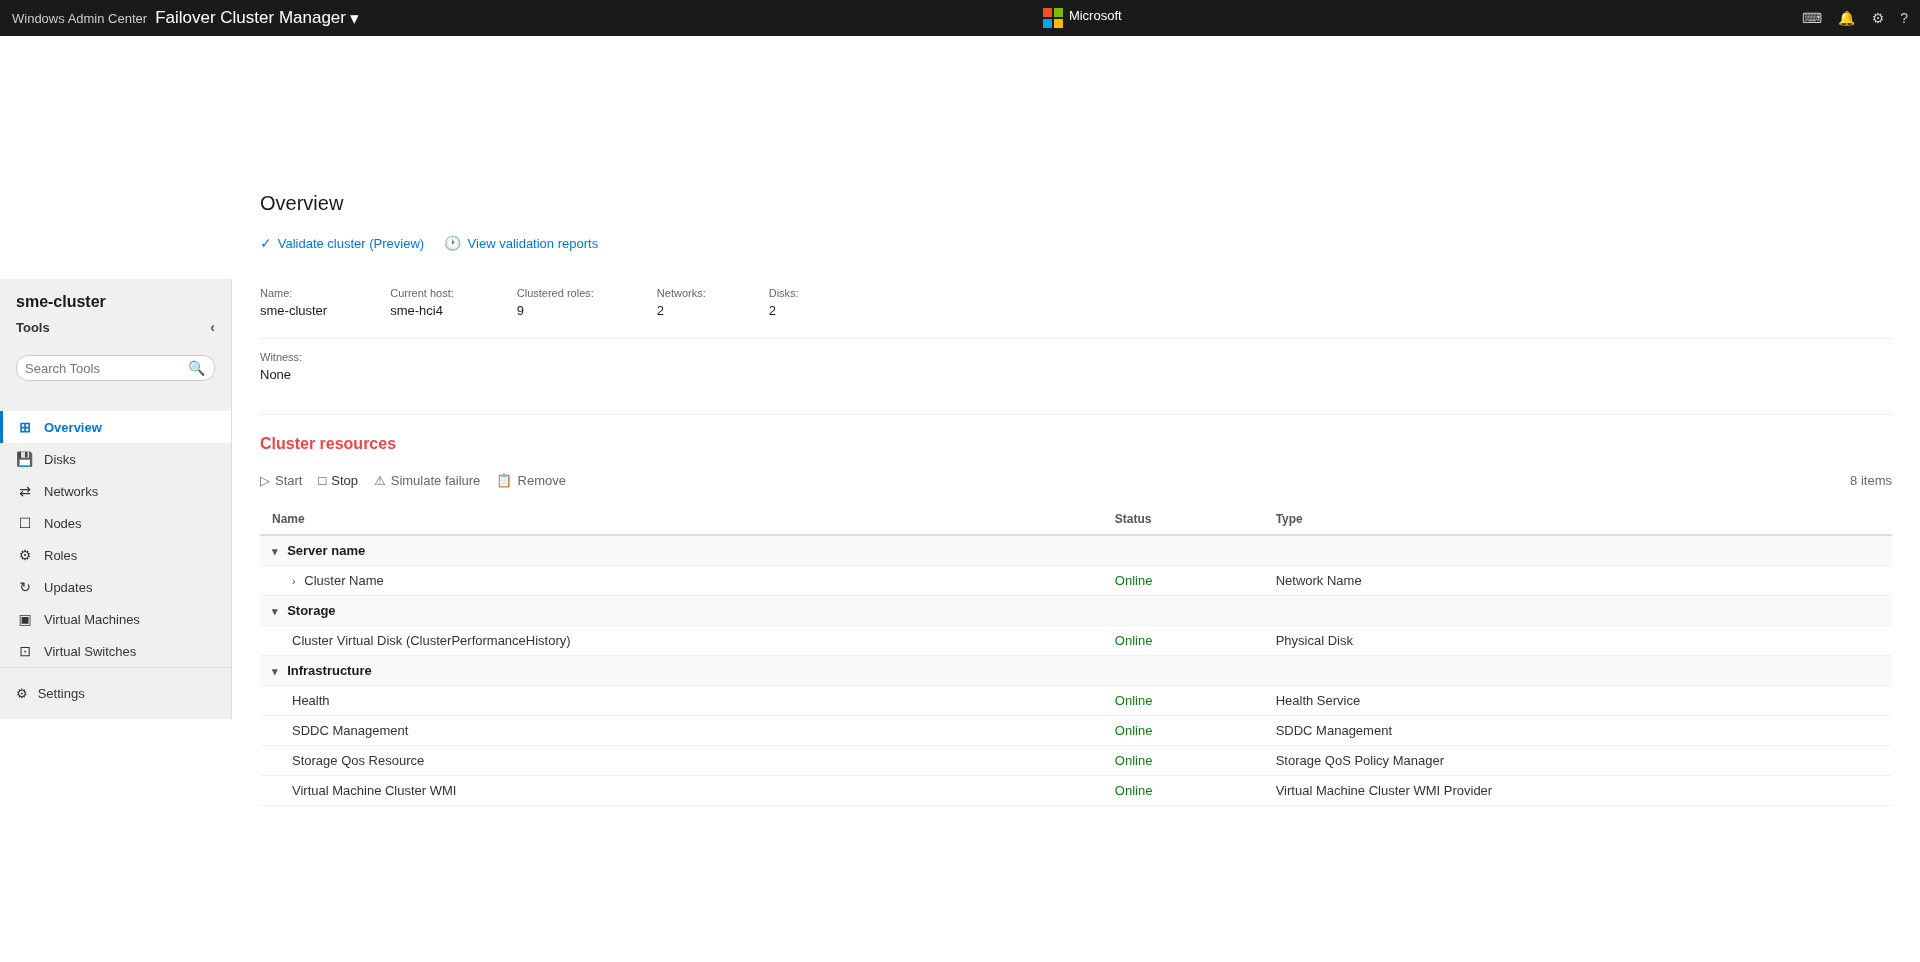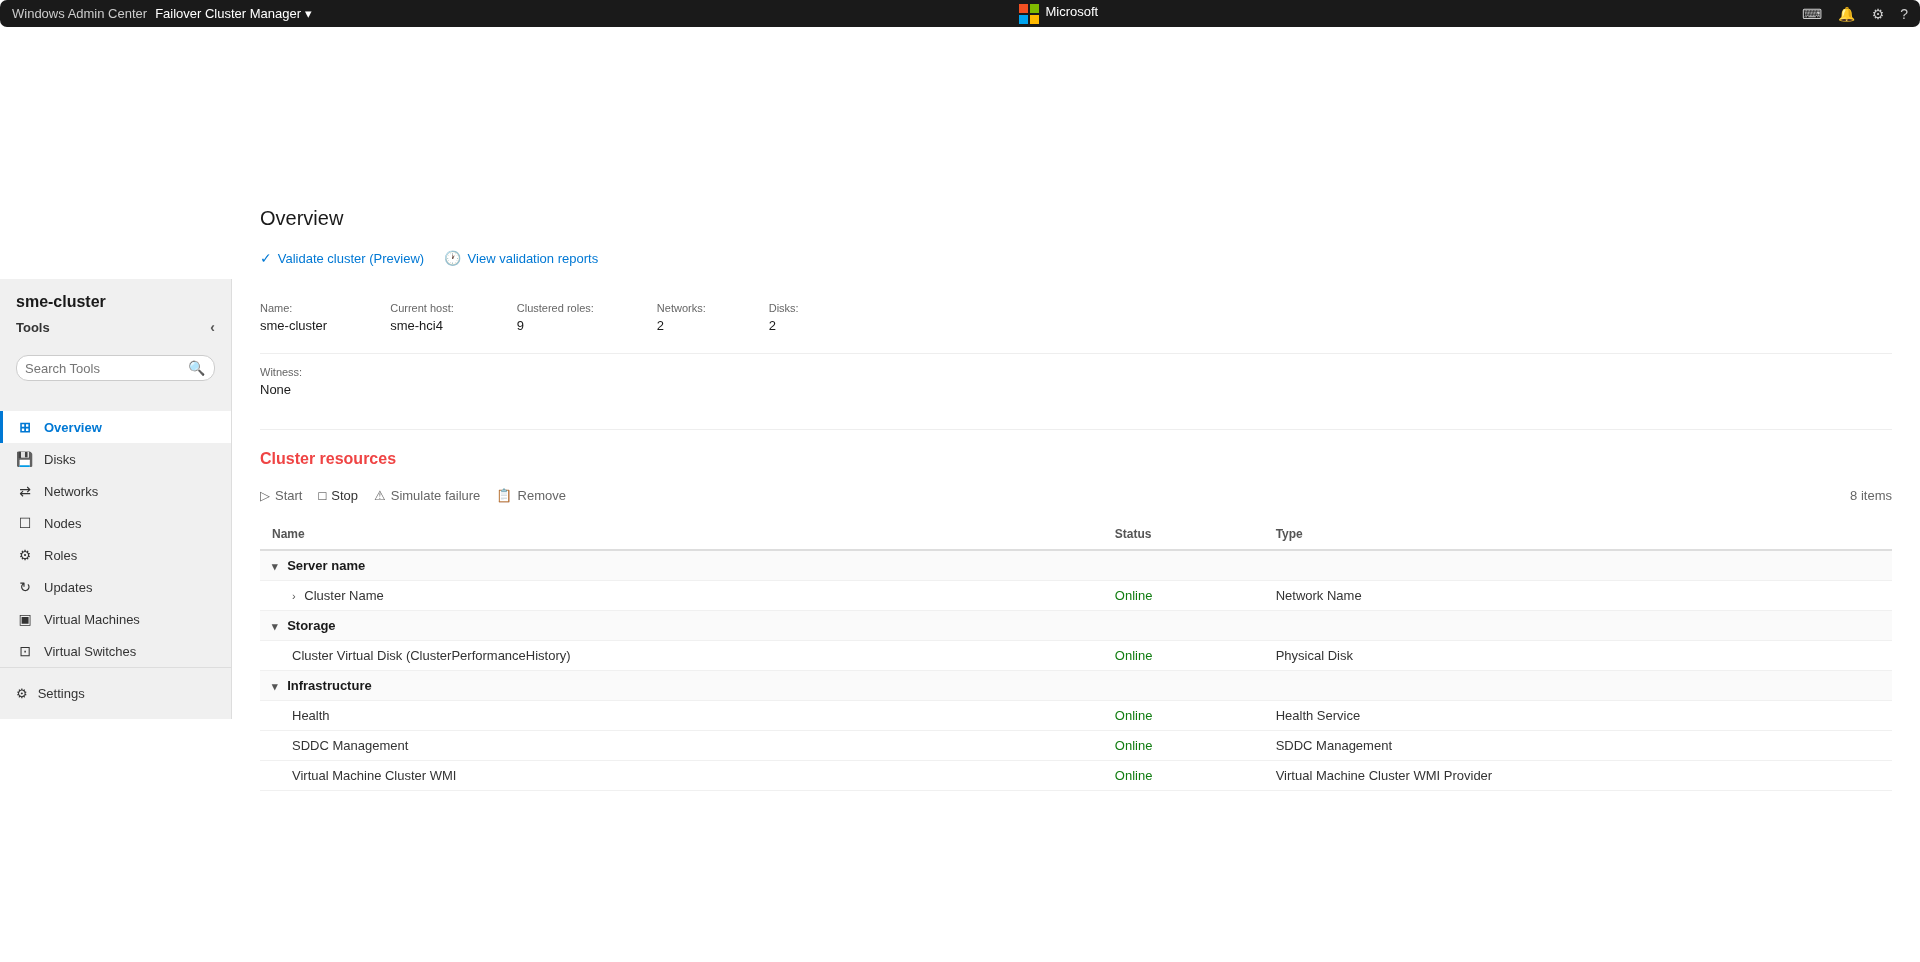--- a/index.html
+++ b/index.html
@@ -1,24 +1,24 @@
 <!DOCTYPE html>
 <html><head>
   <meta charset="utf-8">
   <style>
     * { margin: 0; padding: 0; box-sizing: border-box; }
     body { font-family: 'Segoe UI', Arial, sans-serif; font-size: 13px; background: #fff; color: #333; height: 962px; overflow: hidden; }
 
     
     .topbar {
-      display: flex; align-items: center; background: #1a1a1a; height: 27px;
-      padding: 0 12px; color: #fff; position: fixed; top: 0; left: 0; right: 0; z-index: 100; border-radius: 7px;
+      display: flex; align-items: center; background: #1a1a1a; height: 36px;
+      padding: 0 12px; color: #fff; position: fixed; top: 0; left: 0; right: 0; z-index: 100;
     }
     .topbar-title { font-size: 13px; color: #ccc; margin-right: 8px; }
-    .topbar-app { display: flex; align-items: center; color: #fff; font-size: 13px; cursor: pointer; }
+    .topbar-app { display: flex; align-items: center; color: #fff; font-size: 17px; cursor: pointer; }
     .topbar-app span { margin-right: 4px; }
     .topbar-center { flex: 1; display: flex; justify-content: center; }
     .ms-logo { display: flex; gap: 2px; flex-wrap: wrap; width: 20px; height: 20px; }
     .ms-logo-sq { width: 9px; height: 9px; }
     .topbar-right { display: flex; align-items: center; gap: 16px; color: #ccc; }
     .topbar-icon { font-size: 14px; cursor: pointer; }
 
     
     .layout { display: flex; position: fixed; top: 36px; left: 0; right: 0; bottom: 0; align-items: center; }
 
@@ -284,20 +284,25 @@
           <td>Health</td>
           <td><span class="status-online">Online</span></td>
           <td>Health Service</td>
         </tr>
         <tr class="child-row table-row">
           <td>SDDC Management</td>
           <td><span class="status-online">Online</span></td>
           <td>SDDC Management</td>
         </tr>
         <tr class="child-row table-row">
+          <td>Storage Qos Resource</td>
+          <td><span class="status-online">Online</span></td>
+          <td>Storage QoS Policy Manager</td>
+        </tr>
+        <tr class="child-row table-row">
           <td>Virtual Machine Cluster WMI</td>
           <td><span class="status-online">Online</span></td>
           <td>Virtual Machine Cluster WMI Provider</td>
         </tr>
       </tbody>
     </table>
   </div>
 </div>
 
 </body></html>

